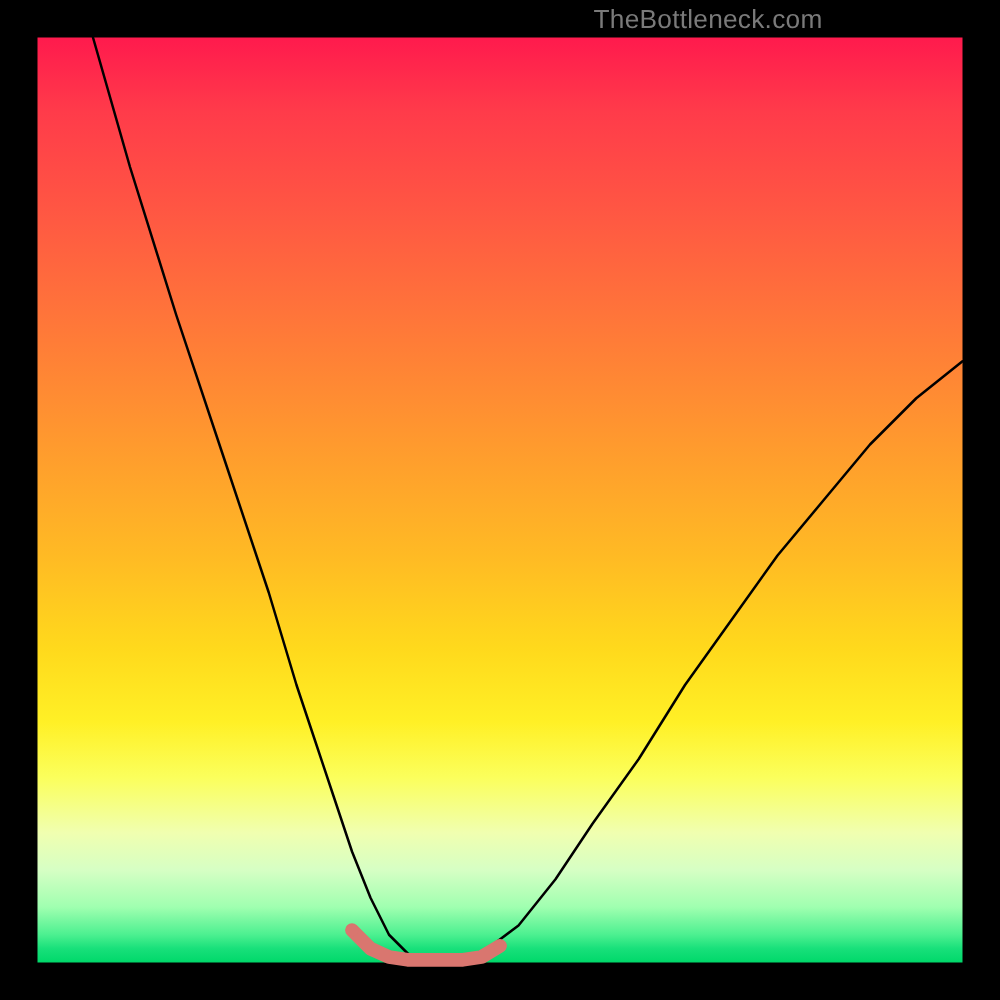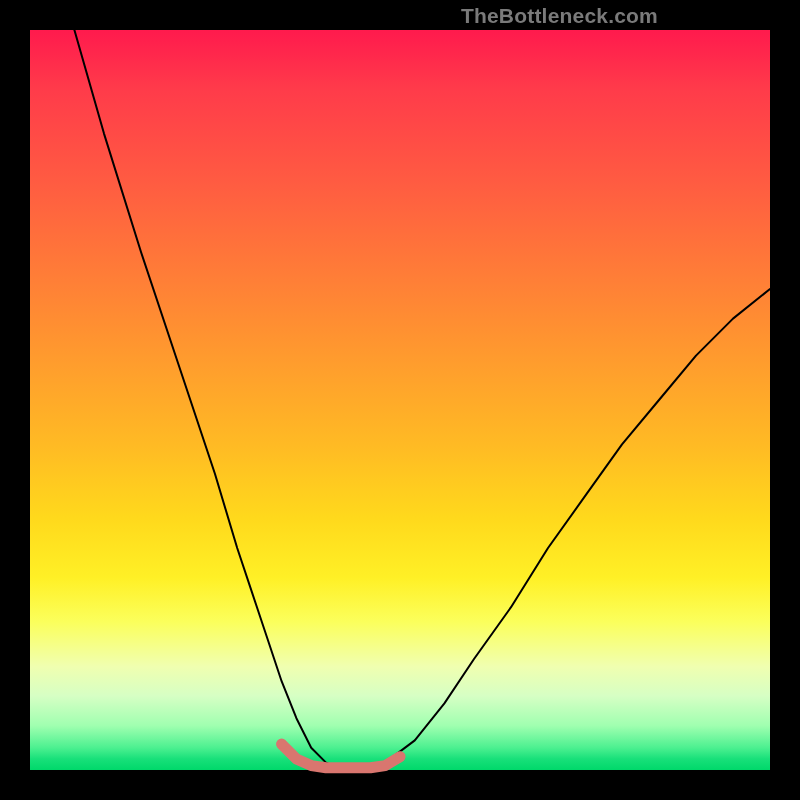--- a/index.html
+++ b/index.html
@@ -9,21 +9,20 @@
     height: 800px;
     overflow: hidden;
     background: #000;
     font-family: Arial, Helvetica, sans-serif;
   }
   .frame {
     position: relative;
     width: 668px;
     height: 800px;
     background: #000;
-    font-weight: bold;
   }
   .plot-area {
     position: absolute;
     left: 30px;
     top: 30px;
     width: 740px;
     height: 740px;
     
     background: linear-gradient(
       to bottom,

